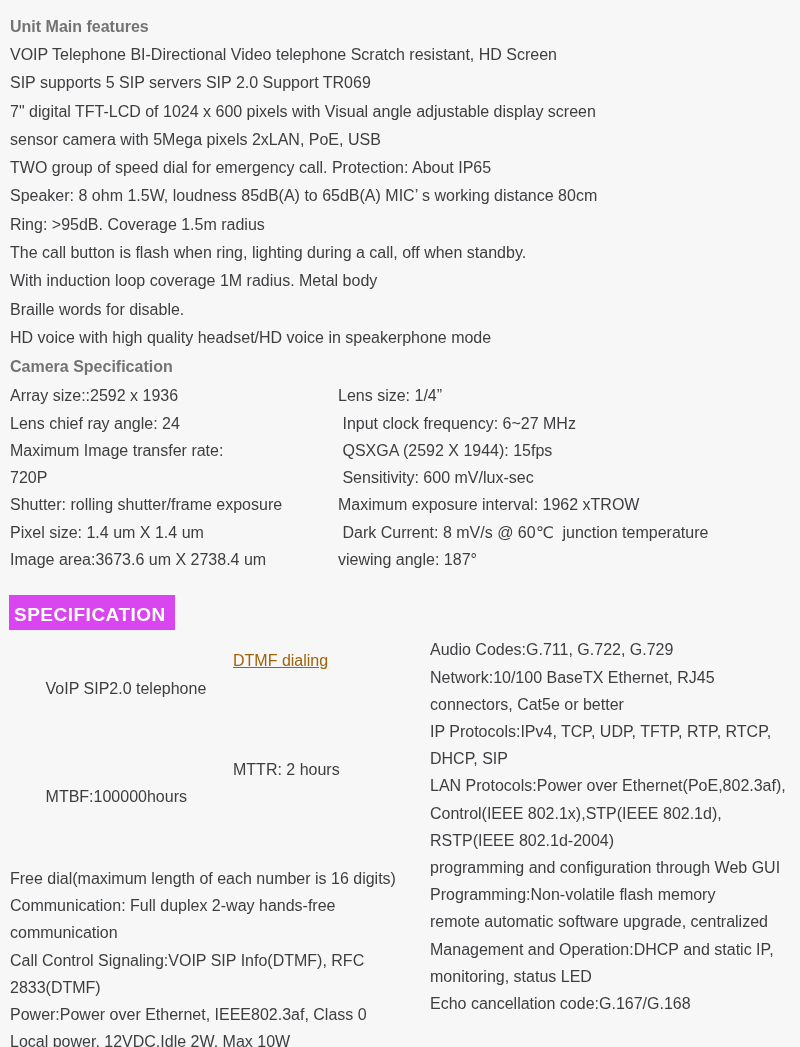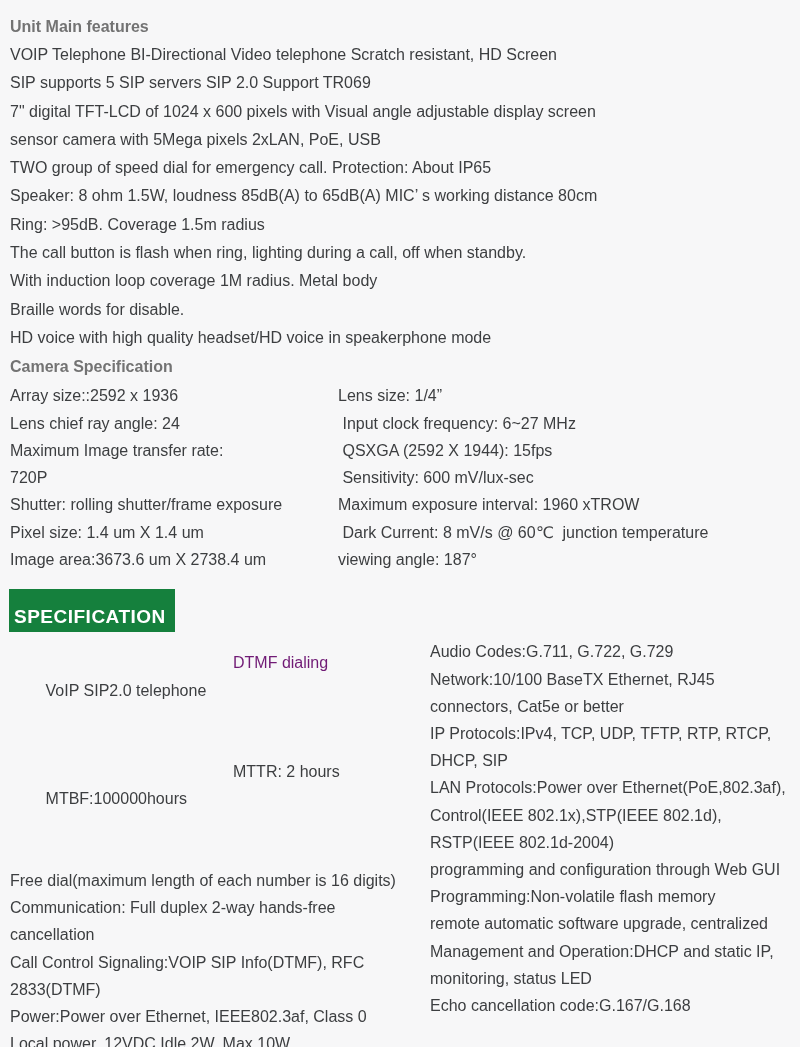--- a/index.html
+++ b/index.html
@@ -30,28 +30,28 @@
   .camera-rows { margin-top: 1px; }
   .camera-row {
     display: grid;
     grid-template-columns: 328px 1fr;
     line-height: 27.3px;
   }
   .camera-cell { white-space: pre; }
 
   .spec-header-box {
     display: inline-block;
-    margin-top: 16px;
+    margin-top: 22px;
     margin-left: -1px;
-    background: #15803d;
+    background: #d946ef;
     color: #ffffff;
     font-weight: bold;
     font-size: 19px;
     line-height: 23px;
-    padding: 16px 9px 4px 5px;
+    padding: 8px 9px 4px 5px;
     letter-spacing: 0.5px;
   }
 
   .spec-columns {
     display: flex;
     margin-top: 11px;
   }
   .spec-col-left {
     width: 420px;
     padding-top: 6px;
@@ -67,21 +67,21 @@
   .spec-pair {
     position: relative;
     line-height: 27.2px;
     white-space: pre;
   }
   .spec-pair .cell-b {
     position: absolute;
     left: 223px;
     top: 0;
   }
-  .muted { color: #701a75; }
+  .muted { color: #a16207; text-decoration: underline; }
 </style>
 </head>
 <body>
 
 <div class="doc">
 
   <div class="section-heading">Unit Main features</div>
 
   <div>
       <div class="feature-line">VOIP Telephone BI-Directional Video telephone Scratch resistant, HD Screen</div>
@@ -111,21 +111,21 @@
       <div class="camera-row">
       <span class="camera-cell">Maximum Image transfer rate:</span>
       <span class="camera-cell camera-right"> QSXGA (2592 X 1944): 15fps</span>
     </div>
       <div class="camera-row">
       <span class="camera-cell">720P</span>
       <span class="camera-cell camera-right"> Sensitivity: 600 mV/lux-sec</span>
     </div>
       <div class="camera-row">
       <span class="camera-cell">Shutter: rolling shutter/frame exposure</span>
-      <span class="camera-cell camera-right">Maximum exposure interval: 1960 xTROW</span>
+      <span class="camera-cell camera-right">Maximum exposure interval: 1962 xTROW</span>
     </div>
       <div class="camera-row">
       <span class="camera-cell">Pixel size: 1.4 um X 1.4 um</span>
       <span class="camera-cell camera-right"> Dark Current: 8 mV/s @ 60℃  junction temperature</span>
     </div>
       <div class="camera-row">
       <span class="camera-cell">Image area:3673.6 um X 2738.4 um</span>
       <span class="camera-cell camera-right">viewing angle: 187°</span>
     </div>
     </div>
@@ -139,21 +139,21 @@
         <span class="cell-a">VoIP SIP2.0 telephone</span>
         <span class="cell-b muted">DTMF dialing</span>
       </div>
       <div class="spec-pair">
         <span class="cell-a">MTBF:100000hours</span>
         <span class="cell-b">MTTR: 2 hours</span>
       </div>
       <div>
           <div class="spec-line">Free dial(maximum length of each number is 16 digits)</div>
           <div class="spec-line">Communication: Full duplex 2-way hands-free</div>
-          <div class="spec-line">cancellation</div>
+          <div class="spec-line">communication</div>
           <div class="spec-line">Call Control Signaling:VOIP SIP Info(DTMF), RFC</div>
           <div class="spec-line">2833(DTMF)</div>
           <div class="spec-line">Power:Power over Ethernet, IEEE802.3af, Class 0</div>
           <div class="spec-line">Local power, 12VDC,Idle 2W, Max 10W</div>
         </div>
     </div>
 
     <div class="spec-col-right">
         <div class="spec-line">Audio Codes:G.711, G.722, G.729</div>
         <div class="spec-line">Network:10/100 BaseTX Ethernet, RJ45</div>

